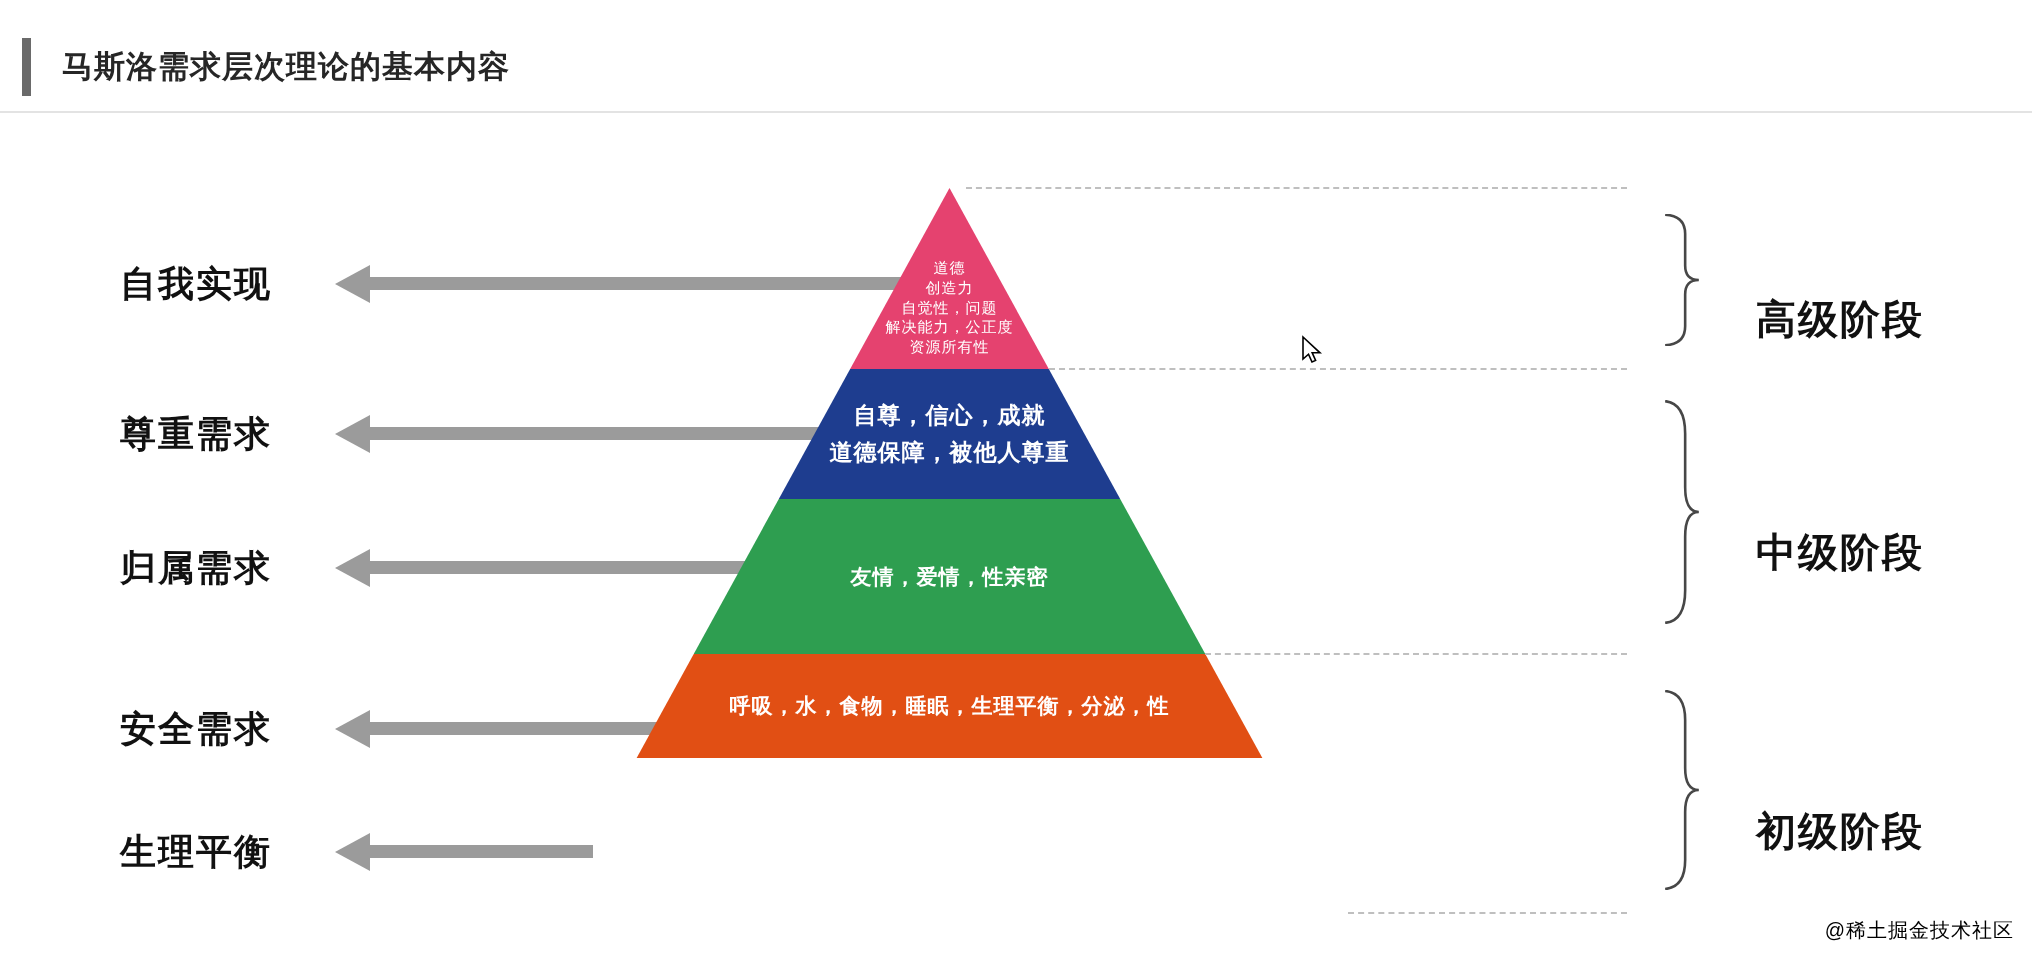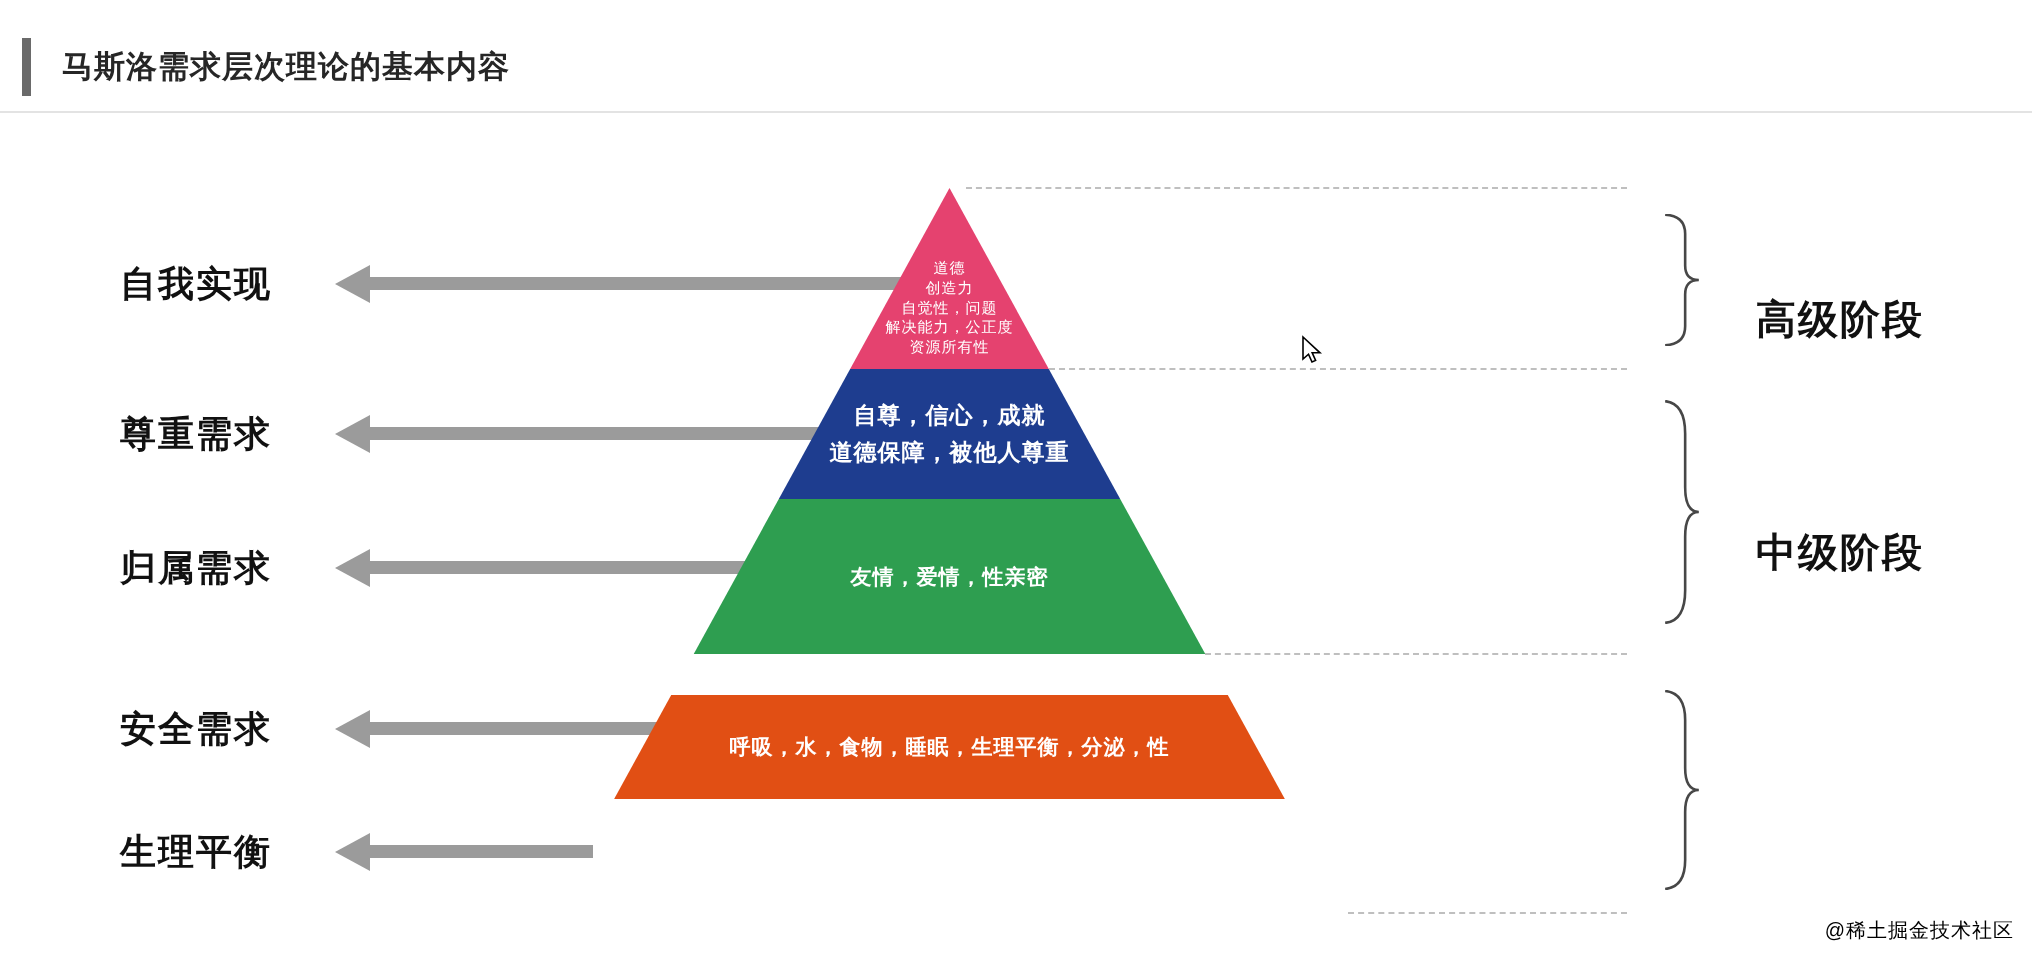--- a/index.html
+++ b/index.html
@@ -67,21 +67,21 @@
       <div>解决能力，公正度</div>
       <div>资源所有性</div>
     </div>
     <div class="level level-2" style="background-color: rgb(30, 61, 143);">
       <div>自尊，信心，成就</div>
       <div>道德保障，被他人尊重</div>
     </div>
     <div class="level level-3" style="background-color: rgb(46, 158, 80);">
       <div>友情，爱情，性亲密</div>
     </div>
-    <div class="level level-5" style="background-color: rgb(225, 79, 20); margin-top: 41px;">
+    <div class="level level-5" style="background-color: rgb(225, 79, 20);">
       <div>呼吸，水，食物，睡眠，生理平衡，分泌，性</div>
     </div>
   </div>
 
   <div class="dash" style="top:187px;left:966px;width:661px"></div>
   <div class="dash" style="top:368px;left:1049px;width:578px"></div>
   <div class="dash" style="top:653px;left:1205px;width:422px"></div>
   <div class="dash" style="top:912px;left:1348px;width:279px"></div>
 
   <svg class="brace" style="left:1662px;top:214px;height:132px" viewBox="0 0 38 200" preserveAspectRatio="none">
@@ -89,20 +89,21 @@
   </svg>
   <svg class="brace" style="left:1662px;top:400px;height:224px" viewBox="0 0 38 200" preserveAspectRatio="none">
     <path d="M3 1 Q22 3 22 30 L22 78 Q22 100 35 100 Q22 100 22 122 L22 170 Q22 197 3 199" fill="none" stroke="#474747" stroke-width="2.6" vector-effect="non-scaling-stroke"></path>
   </svg>
   <svg class="brace" style="left:1662px;top:690px;height:200px" viewBox="0 0 38 200" preserveAspectRatio="none">
     <path d="M3 1 Q22 3 22 30 L22 78 Q22 100 35 100 Q22 100 22 122 L22 170 Q22 197 3 199" fill="none" stroke="#474747" stroke-width="2.6" vector-effect="non-scaling-stroke"></path>
   </svg>
 
   <div class="stage-label" style="top:253px">高级阶段</div>
   <div class="stage-label" style="top:486px">中级阶段</div>
+  <div class="stage-label" style="top:765px">初级阶段</div>
 
   <svg class="cursor" style="left:1297px;top:335px" width="26" height="30" viewBox="0 0 26 30">
     <path d="M6 2 L6 24 L11.5 19.2 L15 27 L18.6 25.4 L15.2 17.8 L23 17.8 Z" fill="#ffffff" stroke="#000000" stroke-width="1.6"></path>
   </svg>
 
   <div class="watermark">@稀土掘金技术社区</div>
 
 </div>
 
 </body></html>

